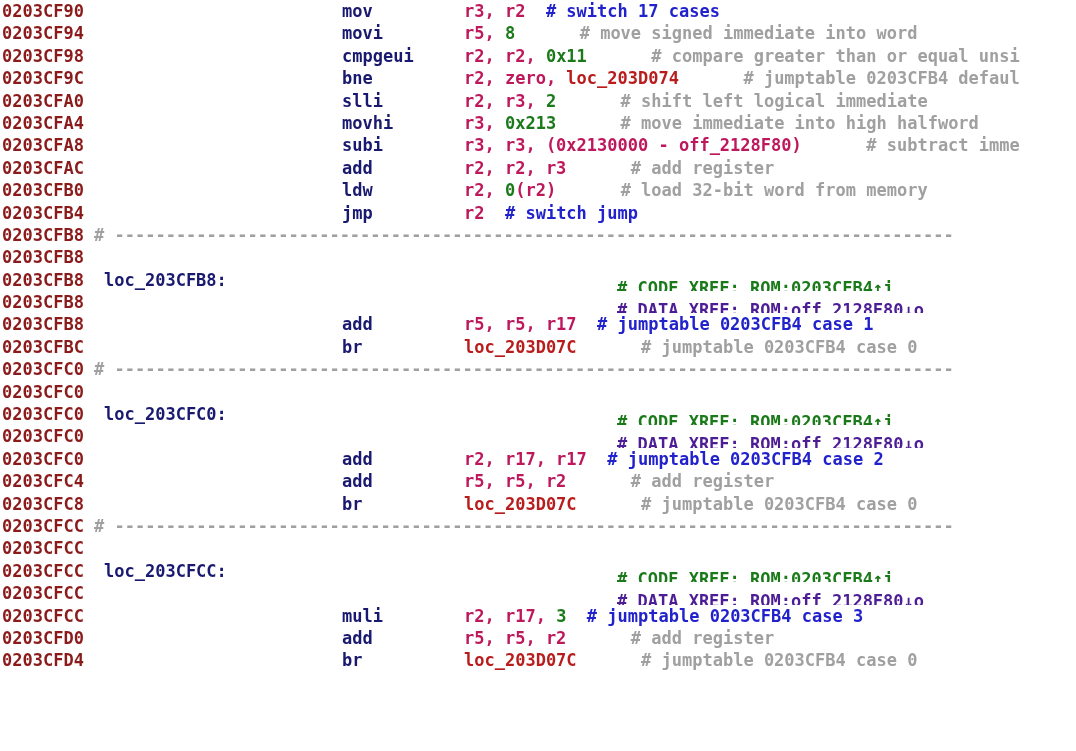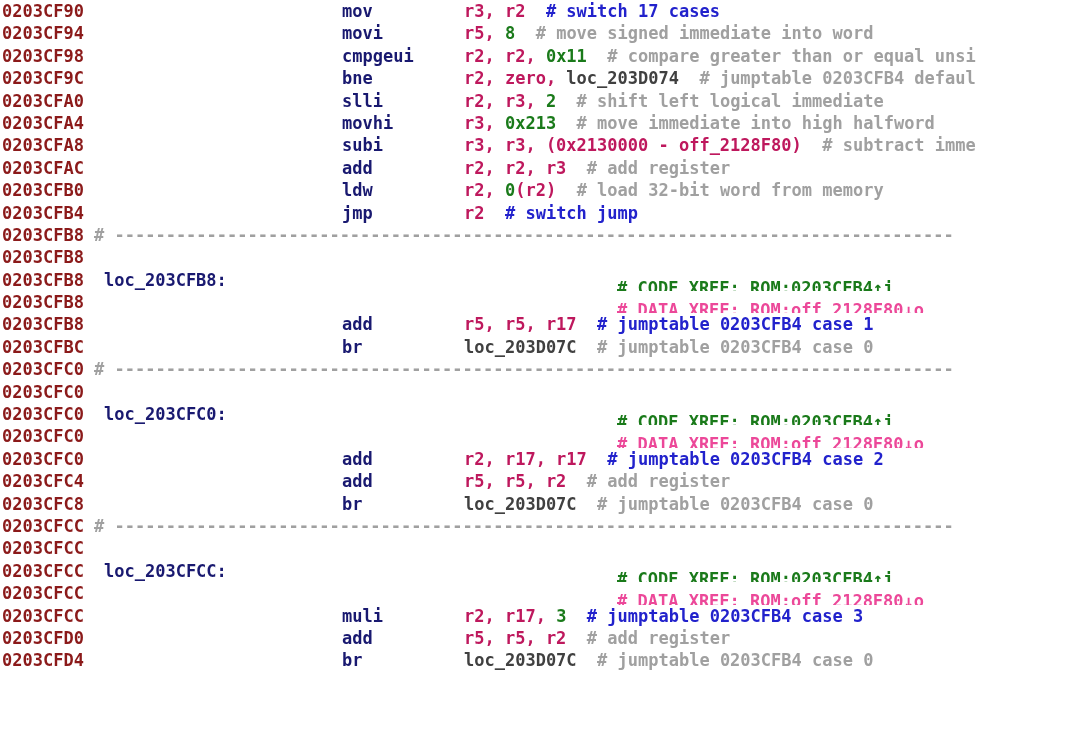--- a/index.html
+++ b/index.html
@@ -42,24 +42,24 @@
   .c-sep    { position:absolute; left: 94px;  top: 0; }
   .c-mnem   { position:absolute; left: 314px; top: 0; padding-left: 28px; }
   .c-ops    { position:absolute; left: 464px; top: 0; }
   .c-xref   { position:absolute; left: 617px; top: 8px; text-align: right; }
 
   
   .addr   { color: #8b1a1a; }            
   .mnem   { color: #191970; }            
   .reg    { color: #be185d; }            
   .num    { color: #1a7a1a; }            
-  .loc    { color: #404040; }            
+  .loc    { color: #b91c1c; }            
   .label  { color: #191970; }            
-  .cmt    { color: #a0a0a0; }            
+  .cmt    { color: #a0a0a0; padding-left: 44px; }            
   .rcmt   { color: #2222cc; }            
   .xcode  { color: #1a7a1a; }            
-  .xdata  { color: #ec4899; }            
+  .xdata  { color: #4c1d95; }            
   .dash   { color: #a0a0a0; }            
 </style>
 </head>
 <body>
 
 <div id="disasm"><div class="row"><span class="c-addr addr">0203CF90</span><span class="c-mnem mnem">mov</span><span class="c-ops"><span class="reg">r3, r2</span><span class="rcmt">  # switch 17 cases</span></span></div><div class="row"><span class="c-addr addr">0203CF94</span><span class="c-mnem mnem">movi</span><span class="c-ops"><span class="reg">r5, </span><span class="num">8</span><span class="cmt">  # move signed immediate into word</span></span></div><div class="row"><span class="c-addr addr">0203CF98</span><span class="c-mnem mnem">cmpgeui</span><span class="c-ops"><span class="reg">r2, r2, </span><span class="num">0x11</span><span class="cmt">  # compare greater than or equal unsi</span></span></div><div class="row"><span class="c-addr addr">0203CF9C</span><span class="c-mnem mnem">bne</span><span class="c-ops"><span class="reg">r2, zero, </span><span class="loc">loc_203D074</span><span class="cmt">  # jumptable 0203CFB4 defaul</span></span></div><div class="row"><span class="c-addr addr">0203CFA0</span><span class="c-mnem mnem">slli</span><span class="c-ops"><span class="reg">r2, r3, </span><span class="num">2</span><span class="cmt">  # shift left logical immediate</span></span></div><div class="row"><span class="c-addr addr">0203CFA4</span><span class="c-mnem mnem">movhi</span><span class="c-ops"><span class="reg">r3, </span><span class="num">0x213</span><span class="cmt">  # move immediate into high halfword</span></span></div><div class="row"><span class="c-addr addr">0203CFA8</span><span class="c-mnem mnem">subi</span><span class="c-ops"><span class="reg">r3, r3, (0x2130000 - off_2128F80)</span><span class="cmt">  # subtract imme</span></span></div><div class="row"><span class="c-addr addr">0203CFAC</span><span class="c-mnem mnem">add</span><span class="c-ops"><span class="reg">r2, r2, r3</span><span class="cmt">  # add register</span></span></div><div class="row"><span class="c-addr addr">0203CFB0</span><span class="c-mnem mnem">ldw</span><span class="c-ops"><span class="reg">r2, </span><span class="num">0</span><span class="reg">(r2)</span><span class="cmt">  # load 32-bit word from memory</span></span></div><div class="row"><span class="c-addr addr">0203CFB4</span><span class="c-mnem mnem">jmp</span><span class="c-ops"><span class="reg">r2</span><span class="rcmt">  # switch jump</span></span></div><div class="row"><span class="c-addr addr">0203CFB8</span><span class="c-sep dash"># ----------------------------------------------------------------------------------</span></div><div class="row"><span class="c-addr addr">0203CFB8</span></div><div class="row"><span class="c-addr addr">0203CFB8</span><span class="c-label label">loc_203CFB8:</span><span class="c-xref xcode"># CODE XREF: ROM:0203CFB4↑j</span></div><div class="row"><span class="c-addr addr">0203CFB8</span><span class="c-xref xdata"># DATA XREF: ROM:off_2128F80↓o</span></div><div class="row"><span class="c-addr addr">0203CFB8</span><span class="c-mnem mnem">add</span><span class="c-ops"><span class="reg">r5, r5, r17</span><span class="rcmt">  # jumptable 0203CFB4 case 1</span></span></div><div class="row"><span class="c-addr addr">0203CFBC</span><span class="c-mnem mnem">br</span><span class="c-ops"><span class="loc">loc_203D07C</span><span class="cmt">  # jumptable 0203CFB4 case 0</span></span></div><div class="row"><span class="c-addr addr">0203CFC0</span><span class="c-sep dash"># ----------------------------------------------------------------------------------</span></div><div class="row"><span class="c-addr addr">0203CFC0</span></div><div class="row"><span class="c-addr addr">0203CFC0</span><span class="c-label label">loc_203CFC0:</span><span class="c-xref xcode"># CODE XREF: ROM:0203CFB4↑j</span></div><div class="row"><span class="c-addr addr">0203CFC0</span><span class="c-xref xdata"># DATA XREF: ROM:off_2128F80↓o</span></div><div class="row"><span class="c-addr addr">0203CFC0</span><span class="c-mnem mnem">add</span><span class="c-ops"><span class="reg">r2, r17, r17</span><span class="rcmt">  # jumptable 0203CFB4 case 2</span></span></div><div class="row"><span class="c-addr addr">0203CFC4</span><span class="c-mnem mnem">add</span><span class="c-ops"><span class="reg">r5, r5, r2</span><span class="cmt">  # add register</span></span></div><div class="row"><span class="c-addr addr">0203CFC8</span><span class="c-mnem mnem">br</span><span class="c-ops"><span class="loc">loc_203D07C</span><span class="cmt">  # jumptable 0203CFB4 case 0</span></span></div><div class="row"><span class="c-addr addr">0203CFCC</span><span class="c-sep dash"># ----------------------------------------------------------------------------------</span></div><div class="row"><span class="c-addr addr">0203CFCC</span></div><div class="row"><span class="c-addr addr">0203CFCC</span><span class="c-label label">loc_203CFCC:</span><span class="c-xref xcode"># CODE XREF: ROM:0203CFB4↑j</span></div><div class="row"><span class="c-addr addr">0203CFCC</span><span class="c-xref xdata"># DATA XREF: ROM:off_2128F80↓o</span></div><div class="row"><span class="c-addr addr">0203CFCC</span><span class="c-mnem mnem">muli</span><span class="c-ops"><span class="reg">r2, r17, </span><span class="num">3</span><span class="rcmt">  # jumptable 0203CFB4 case 3</span></span></div><div class="row"><span class="c-addr addr">0203CFD0</span><span class="c-mnem mnem">add</span><span class="c-ops"><span class="reg">r5, r5, r2</span><span class="cmt">  # add register</span></span></div><div class="row"><span class="c-addr addr">0203CFD4</span><span class="c-mnem mnem">br</span><span class="c-ops"><span class="loc">loc_203D07C</span><span class="cmt">  # jumptable 0203CFB4 case 0</span></span></div></div>
 
 </body></html>

